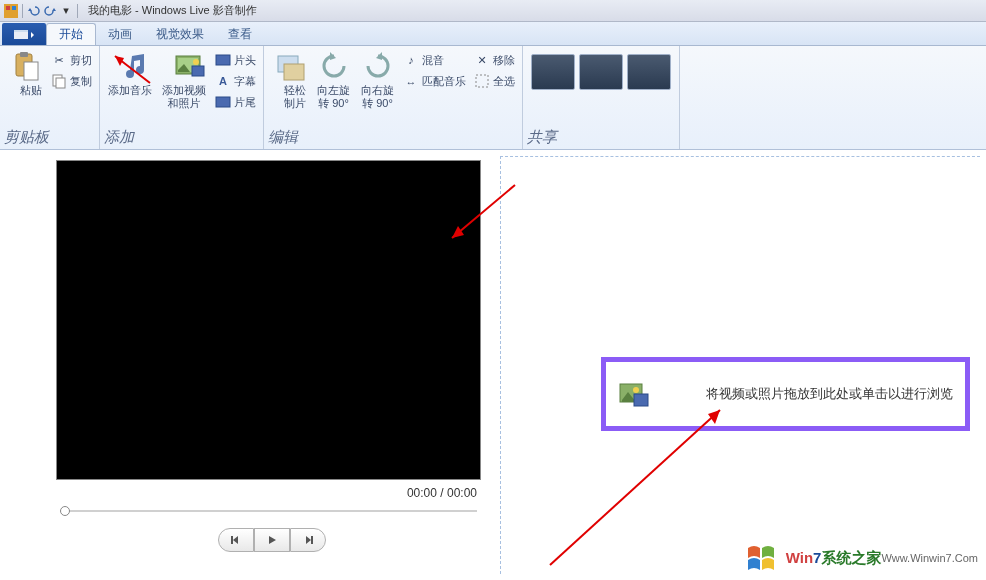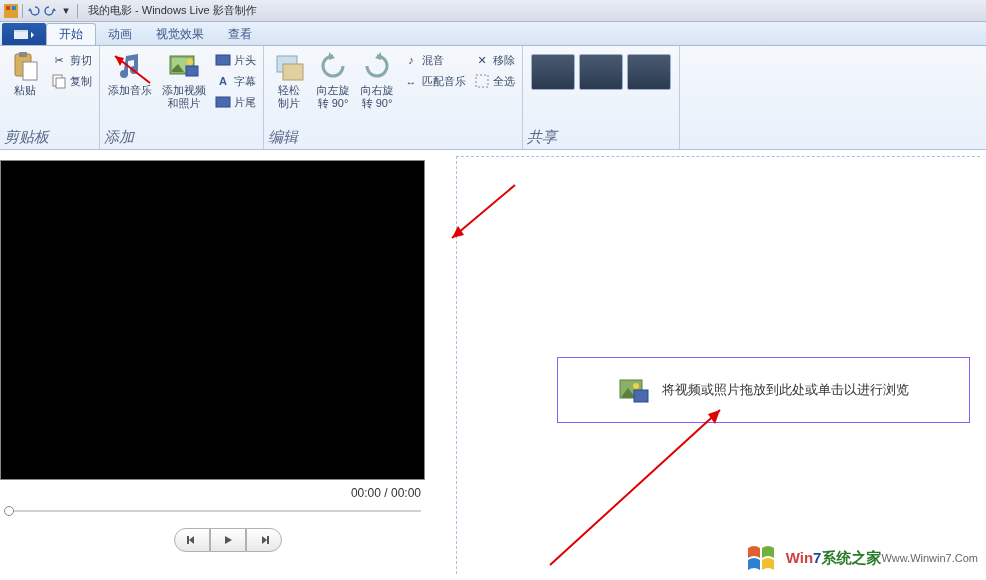--- a/index.html
+++ b/index.html
@@ -10,41 +10,41 @@
 .titlebar .qat-sep{width:1px;height:14px;background:#a0a8b8;margin:0 2px;}
 .tabsbar{height:24px;background:linear-gradient(#e8f0fb,#d8e4f5);display:flex;align-items:flex-end;border-bottom:1px solid #a8b8d0;}
 .file-tab{width:44px;height:22px;background:linear-gradient(#2a5db0,#1a4a98);display:flex;align-items:center;justify-content:center;margin-left:2px;border-radius:2px 2px 0 0;}
 .file-tab svg{width:22px;height:14px;}
 .tab{height:22px;padding:0 12px;display:flex;align-items:center;font-size:12px;color:#3a5a88;cursor:pointer;margin-top:8px;}
 .tab.active{background:#f5f8fc;border:1px solid #a8b8d0;border-bottom:none;border-radius:3px 3px 0 0;color:#1a4a98;font-weight:400;}
 .ribbon{height:104px;background:linear-gradient(#f5f8fc,#e8f0fb);border-bottom:1px solid #b0c0d8;display:flex;align-items:stretch;}
 .group{display:flex;flex-direction:column;border-right:1px solid #c0ccde;padding:2px 4px 0 4px;}
 .group-content{flex:1;display:flex;align-items:flex-start;gap:2px;}
 .group-label{font-size:15px;color:#5a6a88;text-align:left;padding:2px 0;font-style:italic;}
-.big-btn{display:flex;flex-direction:column;align-items:center;justify-content:flex-start;padding:2px 4px;cursor:pointer;min-width:42px;}
+.big-btn{display:flex;flex-direction:column;align-items:flex-end;justify-content:flex-start;padding:2px 4px;cursor:pointer;min-width:42px;}
 .big-btn .ico{width:32px;height:32px;display:flex;align-items:center;justify-content:center;margin-bottom:2px;}
 .big-btn .lbl{font-size:11px;color:#3a4a68;text-align:center;line-height:13px;}
 .small-col{display:flex;flex-direction:column;gap:1px;padding-top:2px;}
 .small-btn{display:flex;align-items:center;gap:3px;font-size:11px;color:#3a4a68;padding:1px 3px;cursor:pointer;height:20px;}
 .small-btn .sico{width:16px;height:16px;display:flex;align-items:center;justify-content:center;}
 .thumb{width:44px;height:36px;background:linear-gradient(#4a5a70,#2a3a50);border:1px solid #a0b0c8;border-radius:2px;margin:2px;}
 .thumbs{display:flex;padding:4px 2px;}
 .workspace{position:absolute;top:150px;left:0;right:0;bottom:0;display:flex;}
-.preview-pane{width:456px;padding:10px 0;}
+.preview-pane{width:456px;padding:10px 12px;margin-left:44px;}
 .video-box{width:425px;height:320px;background:#000;border:1px solid #888;}
 .time-row{text-align:right;font-size:12px;color:#333;padding:6px 4px 4px 0;width:425px;}
 .slider-row{width:425px;height:14px;position:relative;}
 .slider-track{position:absolute;top:6px;left:4px;right:4px;height:2px;background:#d0d0d0;}
 .slider-thumb{position:absolute;top:2px;left:4px;width:10px;height:10px;background:#fff;border:1px solid #888;border-radius:50%;}
 .controls{display:flex;justify-content:center;gap:0;margin-top:10px;}
 .ctrl-btn{width:36px;height:24px;border:1px solid #b0b0b0;background:linear-gradient(#fff,#e8e8e8);display:flex;align-items:center;justify-content:center;cursor:pointer;}
 .ctrl-btn:first-child{border-radius:12px 0 0 12px;}
 .ctrl-btn:last-child{border-radius:0 12px 12px 0;}
 .timeline-pane{flex:1;border-left:1px dashed #a8c0e0;border-top:1px dashed #a8c0e0;margin:6px 6px 6px 0;position:relative;}
-.drop-box{position:absolute;top:200px;left:100px;right:10px;border:1px solid #8b5cf6;padding:18px 12px;display:flex;align-items:center;justify-content:center;gap:12px;font-size:13px;color:#333;}
+.drop-box{position:absolute;top:200px;left:100px;right:10px;border:5px solid #8b5cf6;padding:18px 12px;display:flex;align-items:center;justify-content:space-between;gap:12px;font-size:13px;color:#333;}
 .drop-box .dico{width:32px;height:28px;}
 .watermark{position:absolute;right:8px;bottom:6px;display:flex;align-items:center;gap:6px;}
 .watermark .winlogo{width:36px;height:32px;}
 .watermark .wm-text{display:flex;flex-direction:row;align-items:flex-start;line-height:14px;}
 .wm-line1{font-size:15px;font-weight:bold;}
 .wm-line1 .c1{color:#d04040;}
 .wm-line1 .c2{color:#1a4a98;}
 .wm-line1 .c3{color:#2a7a2a;}
 .wm-line2{font-size:11px;color:#666;}
 .arrow{position:absolute;pointer-events:none;}

